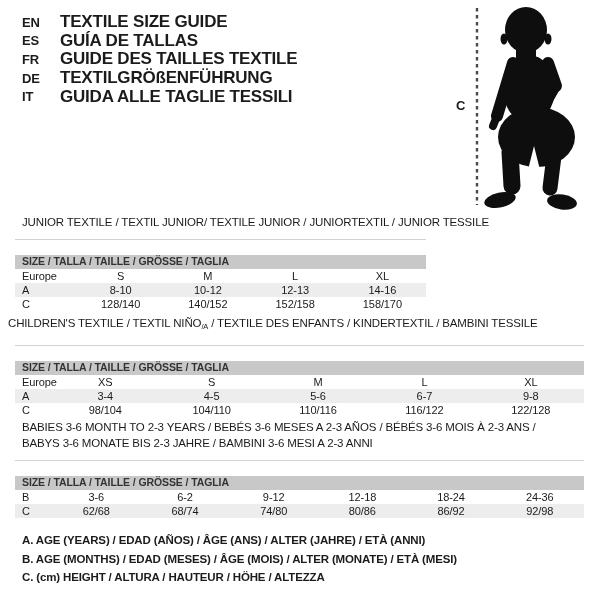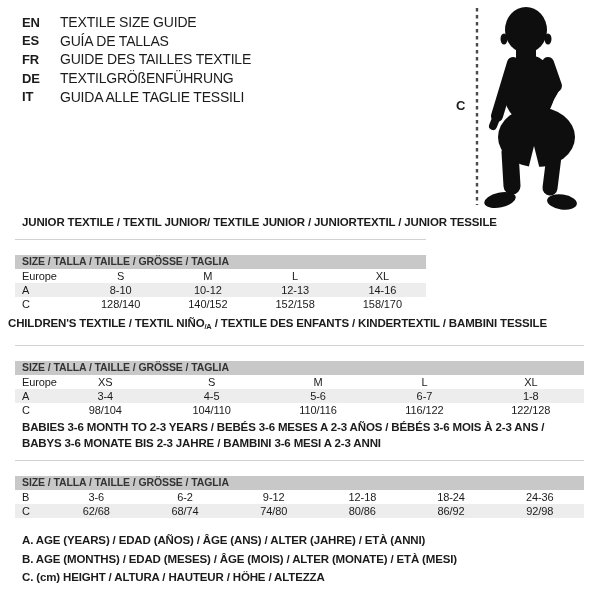--- a/index.html
+++ b/index.html
@@ -8,28 +8,28 @@
     font-family:"Liberation Sans","DejaVu Sans",sans-serif;
     color:#1b1b1b;position:relative;overflow:hidden;
     -webkit-font-smoothing:antialiased;
   }
   .abs{position:absolute;}
 
   
   .lang-block{left:22px;top:13px;}
   .lang-row{display:flex;height:18.6px;align-items:center;}
   .lang-code{width:38px;font-size:13px;font-weight:700;letter-spacing:-0.2px;}
-  .lang-title{font-size:14px;font-weight:400;letter-spacing:-0.2px;white-space:nowrap;}
+  .lang-title{font-size:17px;font-weight:700;letter-spacing:-0.2px;white-space:nowrap;}
 
   
   .figure-label{left:456px;top:98px;font-size:13px;font-weight:700;}
   .figure-svg{left:468px;top:4px;}
 
   
-  .sec-title{font-size:11.5px;font-weight:700;letter-spacing:-0.15px;line-height:15.5px;white-space:nowrap;}
+  .sec-title{font-size:11.5px;font-weight:400;letter-spacing:-0.15px;line-height:15.5px;white-space:nowrap;}
   .sec-title .sub{font-size:7.5px;position:relative;top:2px;}
   .sec1-title{left:22px;top:215px;}
   .sec2-title{left:8px;top:316px;}
   .sec3-title{left:22px;top:420px;}
 
   .size-table{border-top:1px solid #d2d2d2;padding-top:15px;}
   .t1{left:15px;top:239px;width:411px;}
   .t2{left:15px;top:345px;width:569px;}
   .t3{left:15px;top:460px;width:569px;}
 
@@ -137,21 +137,21 @@
       <span class="cell">M</span>
       <span class="cell">L</span>
       <span class="cell">XL</span>
     </div>
     <div class="trow" style="background: rgb(237, 237, 237);">
       <span class="cell label">A</span>
       <span class="cell">3-4</span>
       <span class="cell">4-5</span>
       <span class="cell">5-6</span>
       <span class="cell">6-7</span>
-      <span class="cell">1-8</span>
+      <span class="cell">9-8</span>
     </div>
     <div class="trow">
       <span class="cell label">C</span>
       <span class="cell">98/104</span>
       <span class="cell">104/110</span>
       <span class="cell">110/116</span>
       <span class="cell">116/122</span>
       <span class="cell">122/128</span>
     </div>
   </div>

